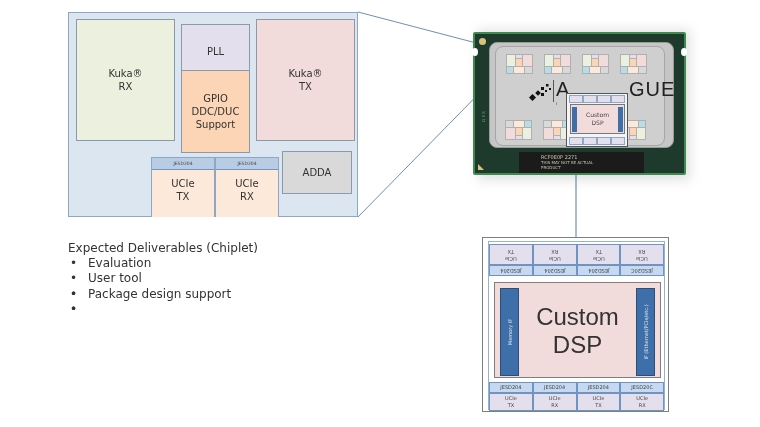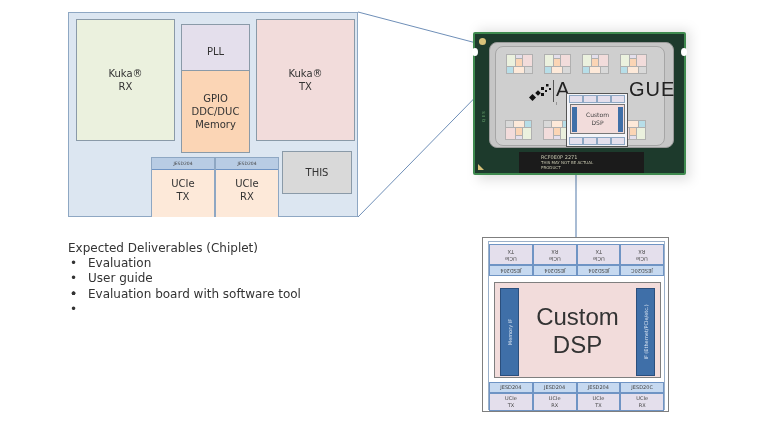--- a/index.html
+++ b/index.html
@@ -87,42 +87,42 @@
   <div id="kuka-rx" class="abs blk center">
     <div>Kuka®</div>
     <div>RX</div>
   </div>
   <div id="pll" class="abs blk center">
     <div>PLL</div>
   </div>
   <div id="adda" class="abs blk center">
     <div>GPIO</div>
     <div>DDC/DUC</div>
-    <div>Memory</div>
+    <div>Support</div>
   </div>
   <div id="kuka-tx" class="abs blk center">
     <div>Kuka®</div>
     <div>TX</div>
   </div>
   <div id="ucie-tx" class="abs">
     <div class="jesd-strip">JESD204</div>
     <div class="ucie-label">
       <div>UCIe</div>
       <div>TX</div>
     </div>
   </div>
   <div id="ucie-rx" class="abs">
     <div class="jesd-strip">JESD204</div>
     <div class="ucie-label">
       <div>UCIe</div>
       <div>RX</div>
     </div>
   </div>
   <div id="gpio" class="abs blk center">
-    <div>THIS</div>
+    <div>ADDA</div>
   </div>
 </div>
 
 <div id="pkg-shadow" class="abs"></div>
 <div id="pkg" class="abs">
   <div id="pkg-gold1" class="abs"></div>
   <div id="pkg-notch-l" class="abs"></div>
   <div id="pkg-notch-r" class="abs"></div>
   <div id="pkg-tri" class="abs"></div>
   <div id="pkg-side" class="abs">Q E S</div>
@@ -243,24 +243,24 @@
   <div id="label-strip" class="abs">
     <div class="strip-txt" style="top:2px;font-size:5px;">RCF0E0P 2271</div>
     <div class="strip-txt" style="top:8px;">THIS MAY NOT BE ACTUAL</div>
     <div class="strip-txt" style="top:13px;">PRODUCT</div>
   </div>
 </div>
 
 <div id="deliv-title" class="abs">Expected Deliverables (Chiplet)</div>
 <ul id="deliv-list" class="abs">
   <li><span class="bullet">•</span><span>Evaluation</span></li>
-  <li><span class="bullet">•</span><span>User guide</span></li>
+  <li><span class="bullet">•</span><span>User tool</span></li>
   <li><span class="bullet">•</span></li>
+  <li><span class="bullet">•</span><span>Package design support</span></li>
   <li><span class="bullet">•</span></li>
-  <li><span class="bullet">•</span><span>Evaluation board with software tool</span></li>
   <li><span class="bullet">•</span></li>
 </ul>
 
 <div id="dsp" class="abs">
   <div id="dsp-inner" class="abs">
 
     <div class="dsp-row" style="top:2px;height:21px;">
       <div class="cell-ucie">
           <div class="flip">
             <div>UCIe</div>

